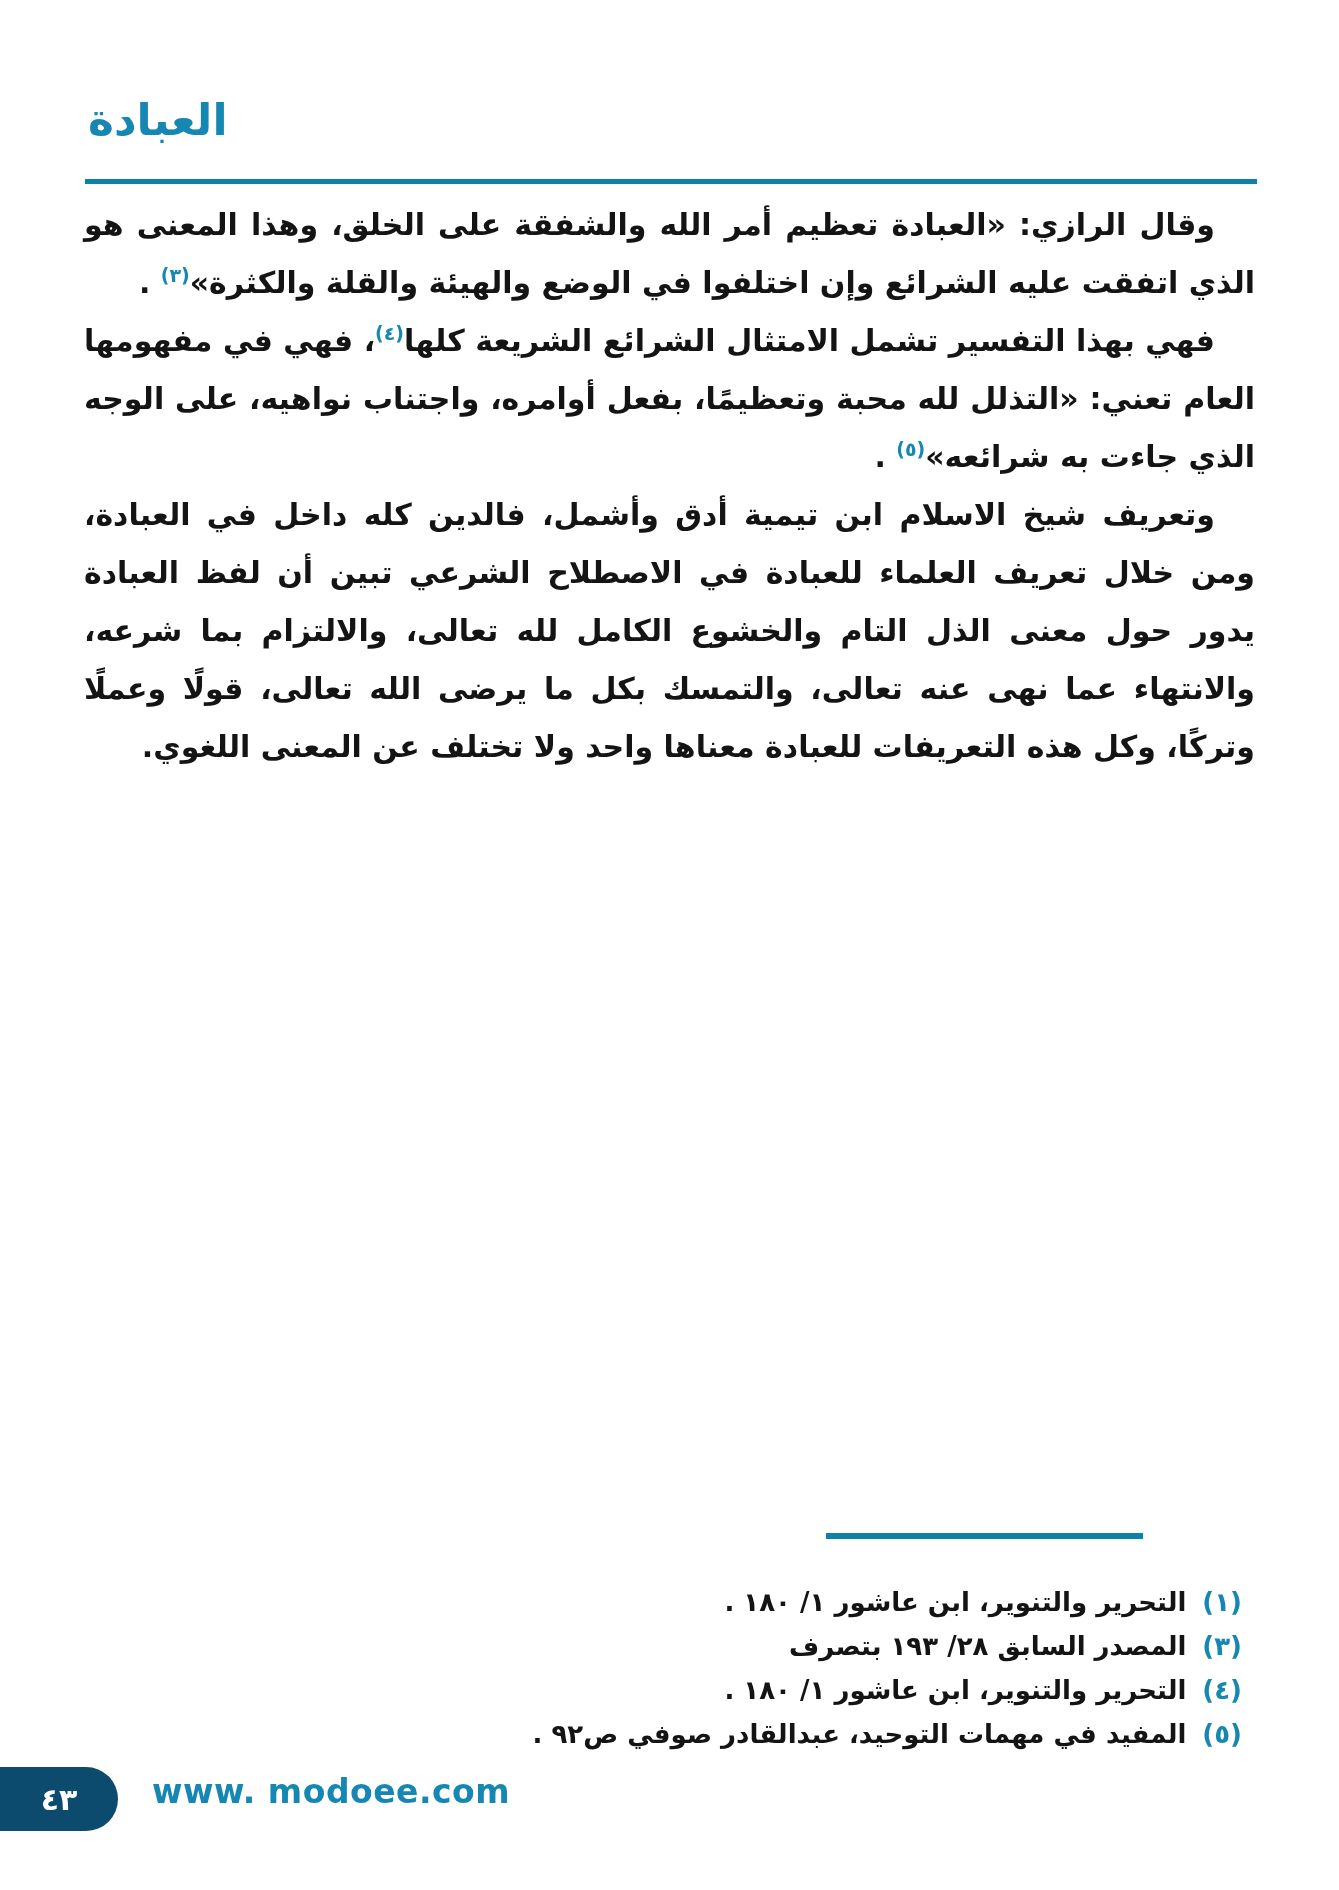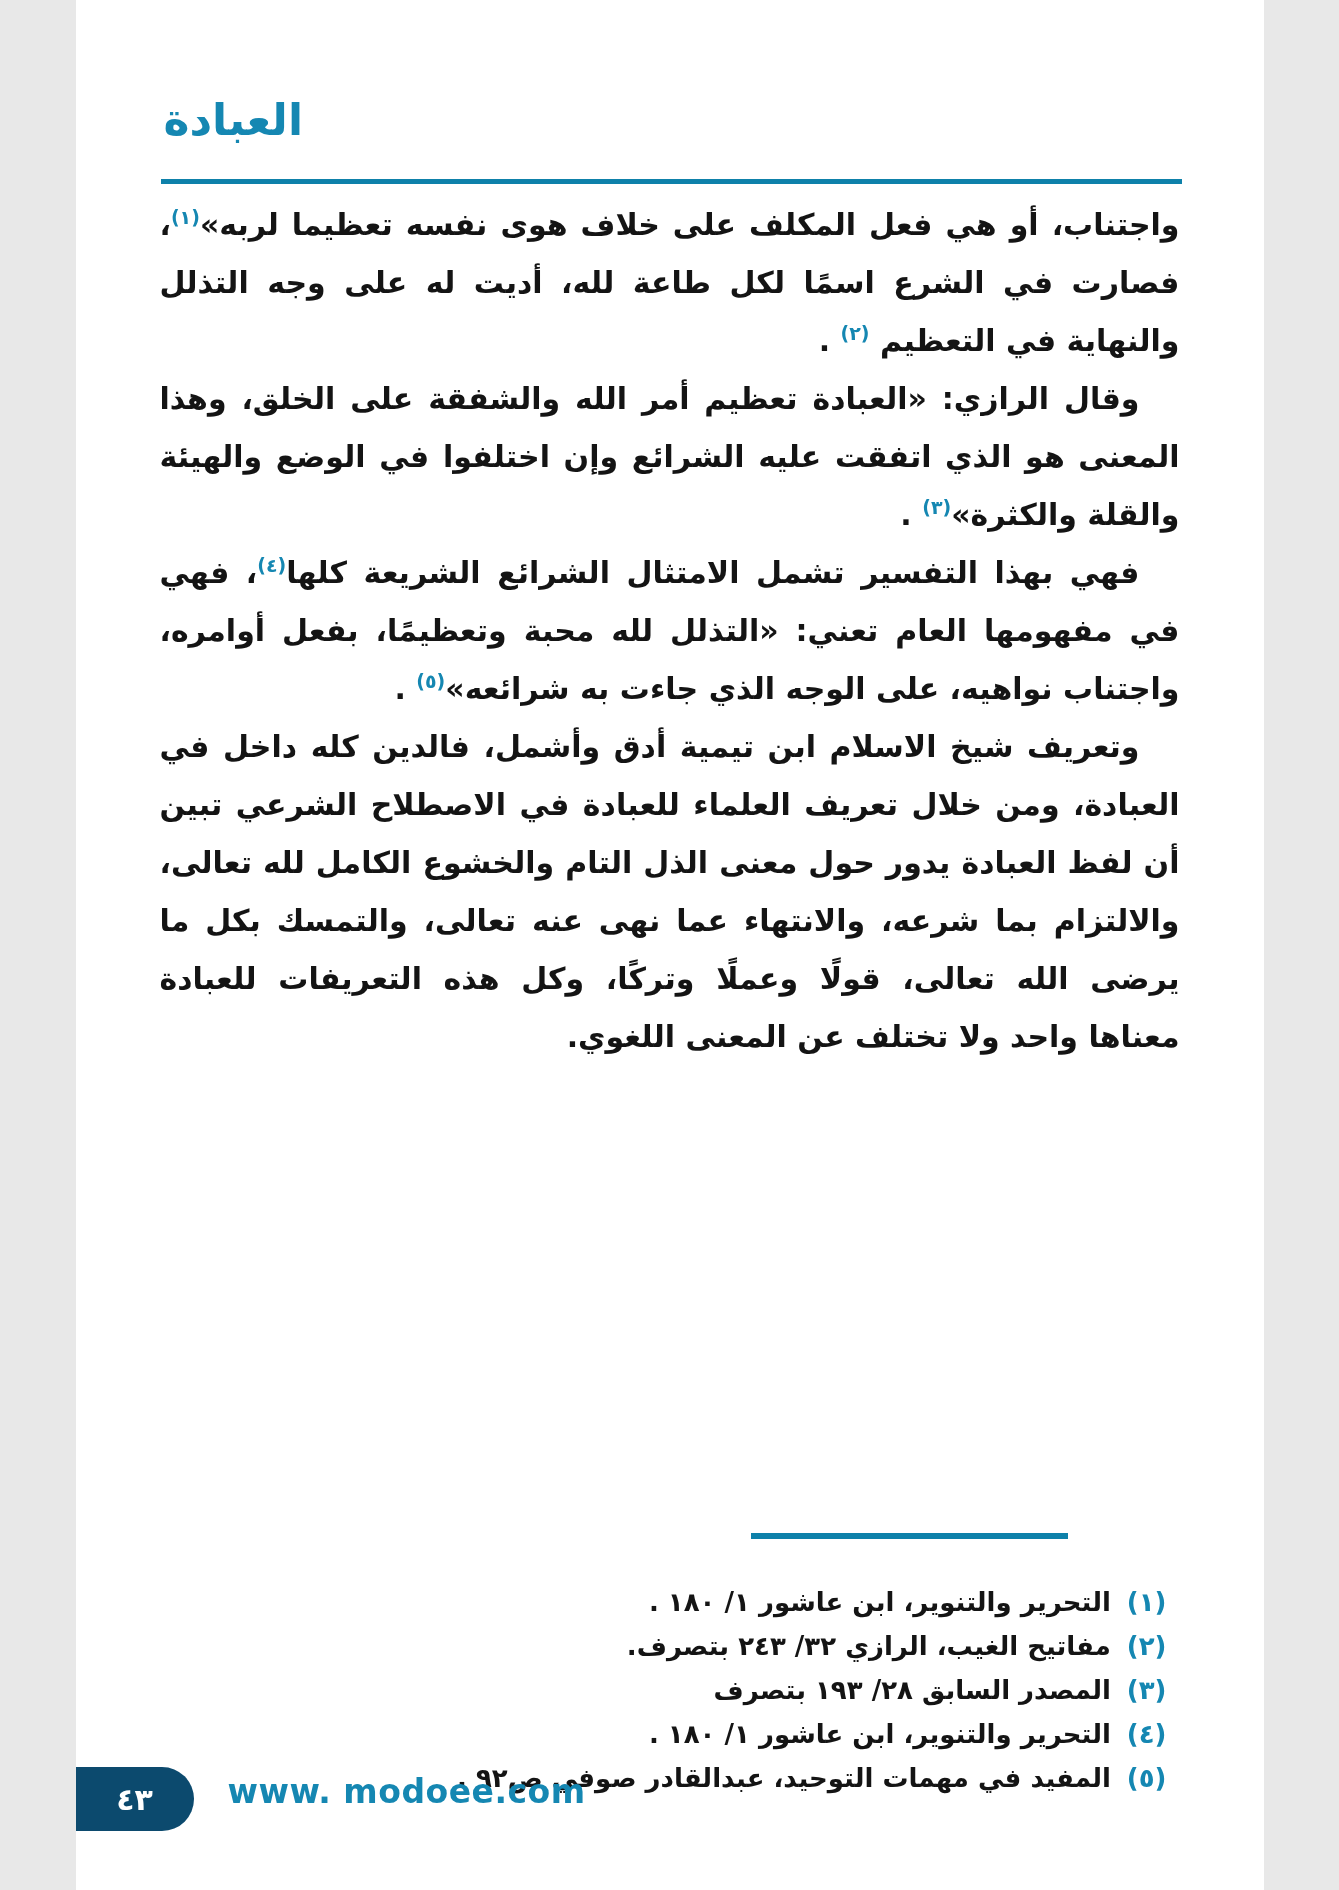--- a/index.html
+++ b/index.html
@@ -1,19 +1,19 @@
 <!DOCTYPE html>
 <html lang="ar"><head>
 <meta charset="utf-8">
 <style>
   * { margin: 0; padding: 0; box-sizing: border-box; }
   html, body { background: #e8e8e8; }
   .page {
     position: relative;
-    width: 1188px;
+    width: 1339px;
     height: 1890px;
     background: #ffffff;
     margin: 0 auto;
     overflow: hidden;
     font-family: "DejaVu Sans", "Liberation Sans", sans-serif;
   }
   
   .page-title {
     position: absolute;
     top: 98px;
@@ -116,31 +116,29 @@
 </head>
 <body>
 
 <div class="page">
 
   <h1 class="page-title">العبادة</h1>
 
   <div class="header-rule"></div>
 
   <main class="body-text">
-      <p class="para"><span>واجتناب، أو هي فعل المكلف على خلاف هوى نفسه تعظيما لربه»</span><span class="ref">(١)</span><span>، فصارت في الشرع اسمًا لكل طاعة لله، أديت له على وجه التذلل والنهاية في التعظيم </span><span class="ref">(٢)</span><span> .</span></p>
       <p class="para indent"><span>وقال الرازي: «العبادة تعظيم أمر الله والشفقة على الخلق، وهذا المعنى هو الذي اتفقت عليه الشرائع وإن اختلفوا في الوضع والهيئة والقلة والكثرة»</span><span class="ref">(٣)</span><span> .</span></p>
       <p class="para indent"><span>فهي بهذا التفسير تشمل الامتثال الشرائع الشريعة كلها</span><span class="ref">(٤)</span><span>، فهي في مفهومها العام تعني: «التذلل لله محبة وتعظيمًا، بفعل أوامره، واجتناب نواهيه، على الوجه الذي جاءت به شرائعه»</span><span class="ref">(٥)</span><span> .</span></p>
       <p class="para indent"><span>وتعريف شيخ الاسلام ابن تيمية أدق وأشمل، فالدين كله داخل في العبادة، ومن خلال تعريف العلماء للعبادة في الاصطلاح الشرعي تبين أن لفظ العبادة يدور حول معنى الذل التام والخشوع الكامل لله تعالى، والالتزام بما شرعه، والانتهاء عما نهى عنه تعالى، والتمسك بكل ما يرضى الله تعالى، قولًا وعملًا وتركًا، وكل هذه التعريفات للعبادة معناها واحد ولا تختلف عن المعنى اللغوي.</span></p>
     </main>
 
   <div class="footnote-sep"></div>
 
   <section class="footnotes">
       <div class="footnote"><span class="fn-marker">(١)</span><span class="fn-text">التحرير والتنوير، ابن عاشور ١/ ١٨٠ .</span></div>
-      <div class="footnote"><span class="fn-marker">(٢)</span><span class="fn-text">مفاتيح الغيب، الرازي ٣٢/ ٢٤٣ بتصرف.</span></div>
       <div class="footnote"><span class="fn-marker">(٣)</span><span class="fn-text">المصدر السابق ٢٨/ ١٩٣ بتصرف</span></div>
       <div class="footnote"><span class="fn-marker">(٤)</span><span class="fn-text">التحرير والتنوير، ابن عاشور ١/ ١٨٠ .</span></div>
       <div class="footnote"><span class="fn-marker">(٥)</span><span class="fn-text">المفيد في مهمات التوحيد، عبدالقادر صوفي ص٩٢ .</span></div>
     </section>
 
   <div class="page-badge">
     <span class="page-number">٤٣</span>
   </div>
 
   <div class="site-url">www. modoee.com</div>

